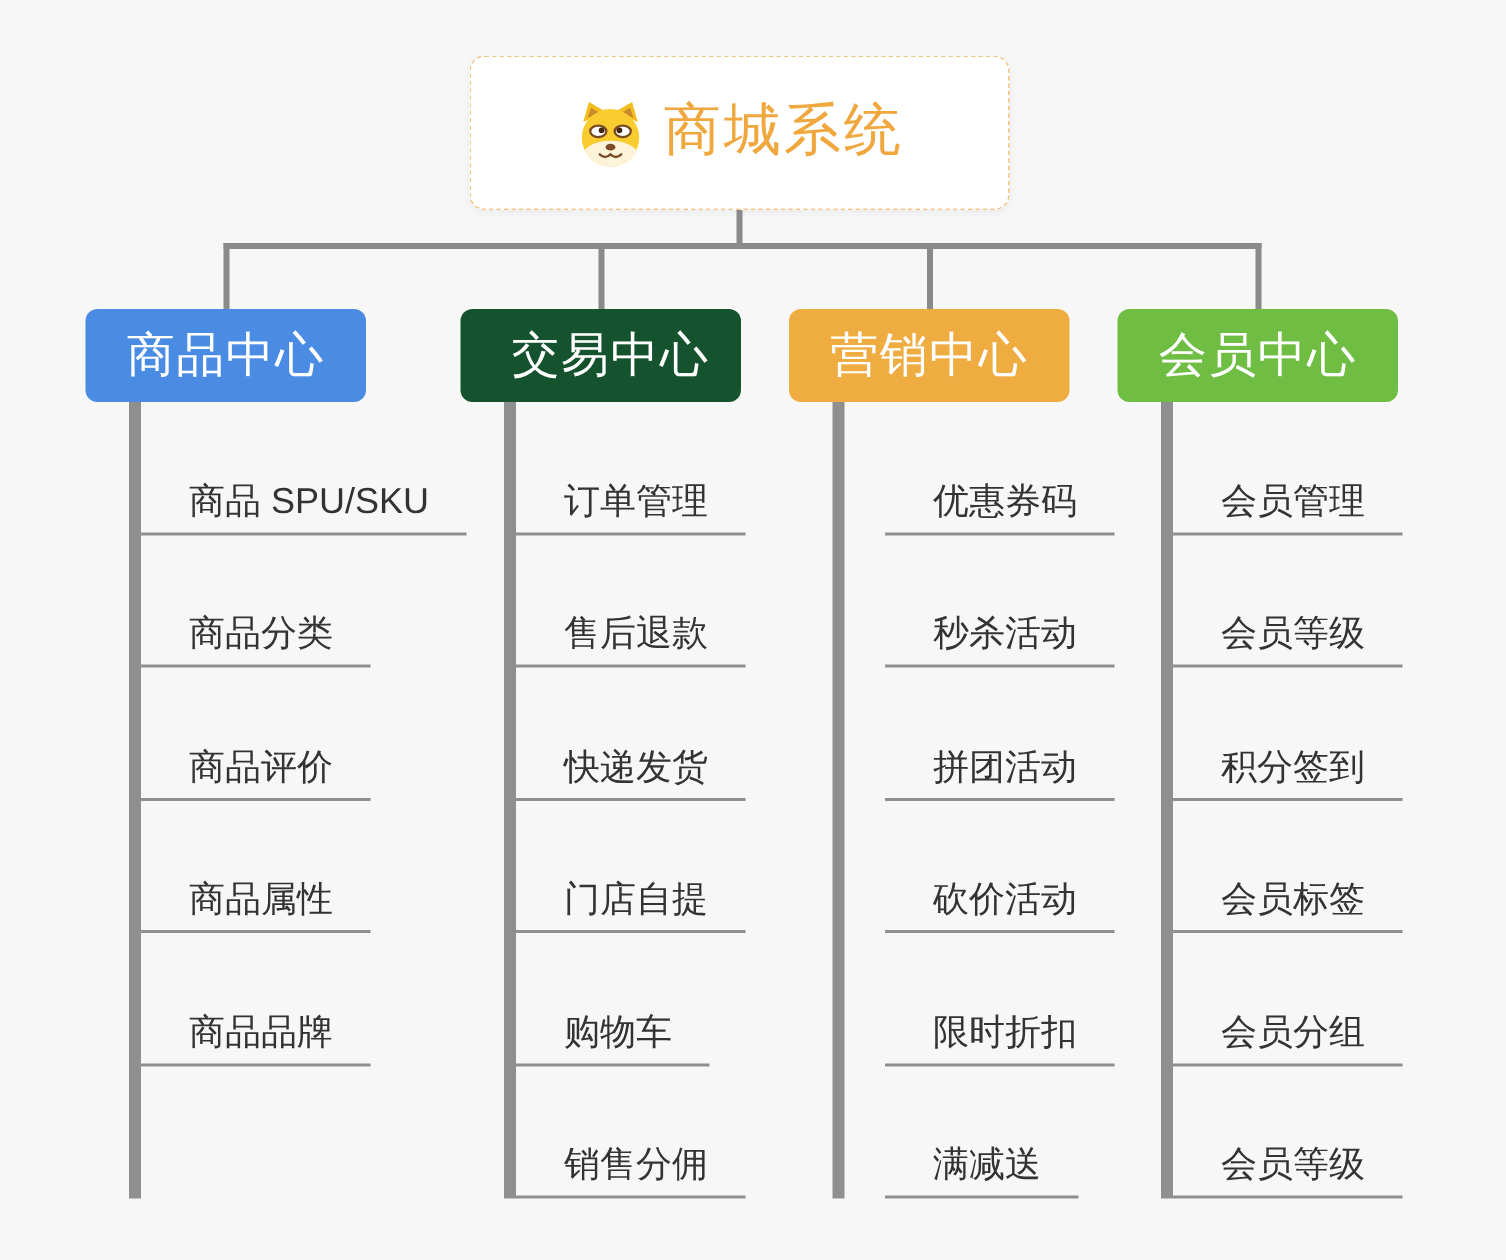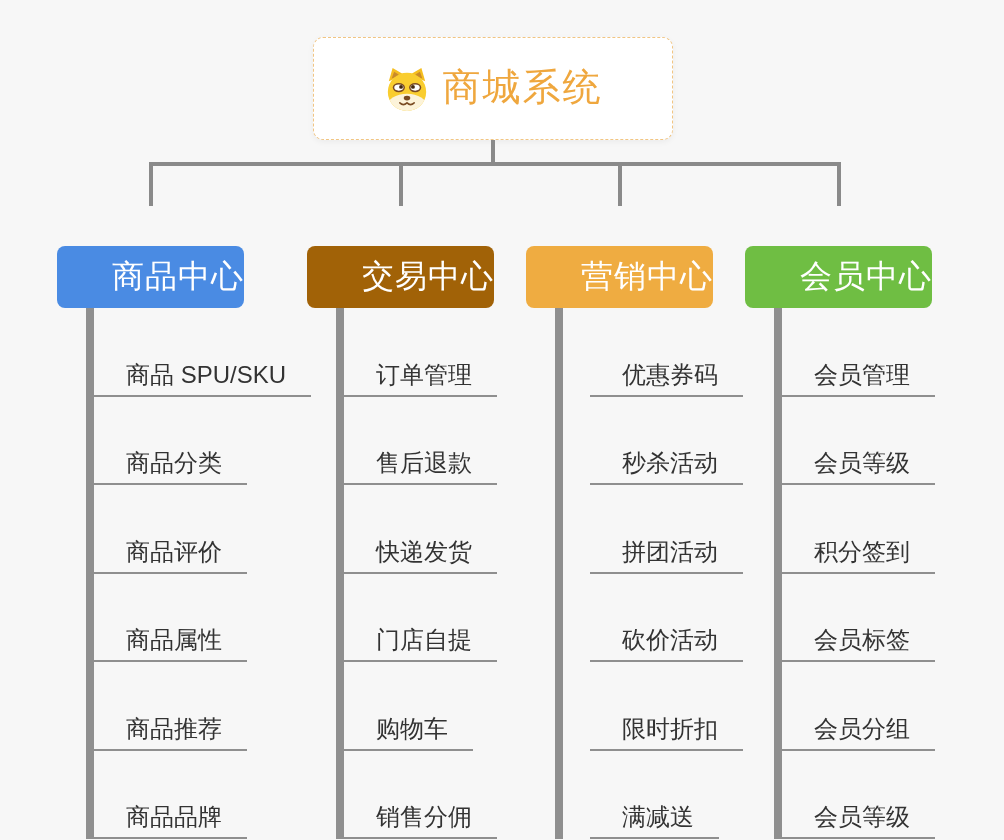--- a/index.html
+++ b/index.html
@@ -62,26 +62,25 @@
     top: 206px;
     width: 187px;
   }
   .branch-box {
     width: 187px;
     height: 62px;
     box-sizing: border-box;
     border-radius: 8px;
     display: flex;
     align-items: center;
-    justify-content: flex-end;
+    justify-content: center;
     color: #FFFFFF;
     font-size: 32px;
     letter-spacing: 1px;
     white-space: nowrap;
-    margin-top: 40px;
   }
   .leaves {
     margin-left: 29px;
     border-left: 8px solid #ec4899;
     height: 531px;
   }
   .leaf-row {
     height: 88.5px;
     display: flex;
     align-items: flex-end;
@@ -147,29 +146,26 @@
           <div class="leaf-row">
             <span class="leaf" style="border-bottom-color: rgb(143, 143, 143); color: rgb(51, 51, 51);">商品分类</span>
           </div>
           <div class="leaf-row">
             <span class="leaf" style="border-bottom-color: rgb(143, 143, 143); color: rgb(51, 51, 51);">商品评价</span>
           </div>
           <div class="leaf-row">
             <span class="leaf" style="border-bottom-color: rgb(143, 143, 143); color: rgb(51, 51, 51);">商品属性</span>
           </div>
           <div class="leaf-row">
-            <span class="leaf" style="border-bottom-color: rgb(143, 143, 143); color: rgb(51, 51, 51);">商品推荐</span>
-          </div>
-          <div class="leaf-row">
             <span class="leaf" style="border-bottom-color: rgb(143, 143, 143); color: rgb(51, 51, 51);">商品品牌</span>
           </div>
         </div>
       </div>
       <div class="branch" style="left: 307px;">
-        <div class="branch-box" style="background: #a16207; padding-left: 13px;">
+        <div class="branch-box" style="background: #14532d; padding-left: 13px;">
           <span>交易中心</span>
         </div>
         <div class="leaves" style="border-left-color: rgb(143, 143, 143);">
           <div class="leaf-row">
             <span class="leaf" style="border-bottom-color: rgb(143, 143, 143); color: rgb(51, 51, 51);">订单管理</span>
           </div>
           <div class="leaf-row">
             <span class="leaf" style="border-bottom-color: rgb(143, 143, 143); color: rgb(51, 51, 51);">售后退款</span>
           </div>
           <div class="leaf-row">

